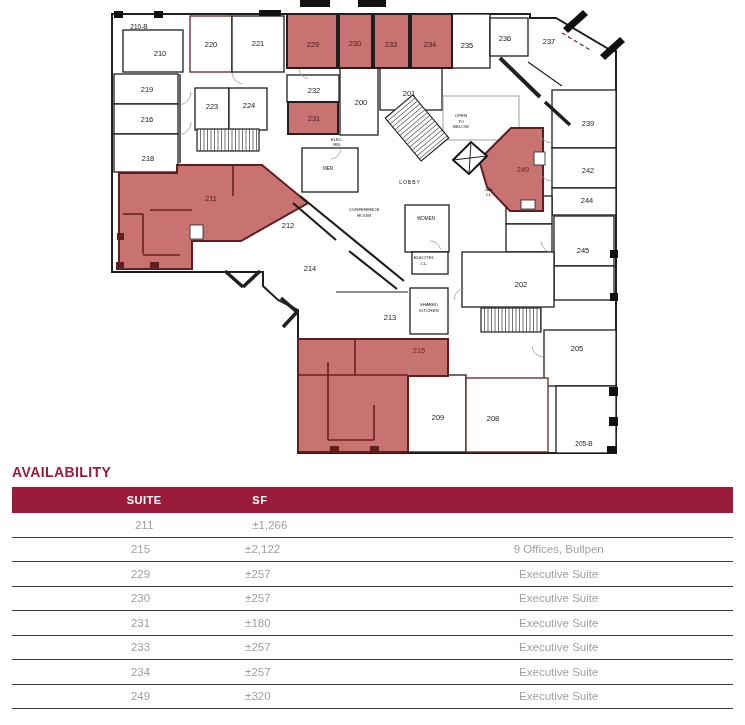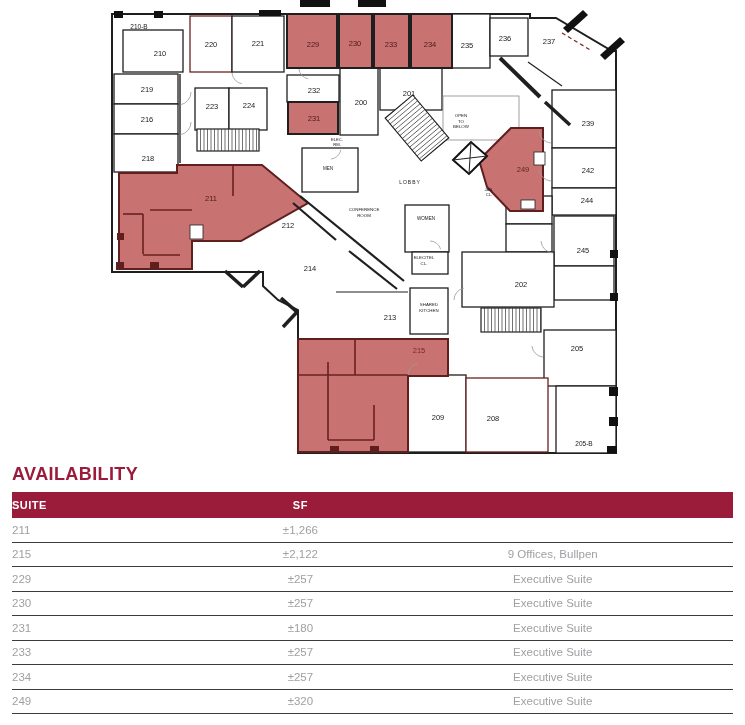--- a/index.html
+++ b/index.html
@@ -1,28 +1,28 @@
 <!DOCTYPE html>
 <html><head>
 <meta charset="utf-8">
 <style>
   html,body{margin:0;padding:0;}
   body{width:745px;height:725px;background:#fff;overflow:hidden;
        font-family:"Liberation Sans",sans-serif;}
   svg text{font-family:"Liberation Sans",sans-serif;}
   .plan-wrap{width:745px;height:460px;}
   .avail{margin:0 12px;}
-  .avail-title{color:#9A1B3A;font-weight:bold;font-size:18px;letter-spacing:.4px;
+  .avail-title{color:#9A1B3A;font-weight:bold;font-size:14px;letter-spacing:.4px;
                margin:4px 0 7px 0;}
   .thead{display:flex;align-items:center;background:#9A1B3A;color:#fff;
          font-weight:bold;font-size:11px;height:26px;letter-spacing:.5px;}
   .trow{display:flex;align-items:center;height:23.5px;border-bottom:1px solid #3C3C3C;
         color:#9FA0A4;font-size:11.5px;}
-  .c0{width:30%;}
-  .c1{width:20%;text-align:center;}
+  .c0{width:30%;text-align:center;padding-left:24px;}
+  .c1{width:20%;}
   .c2{width:50%;text-align:center;}
 </style>
 </head>
 <body>
 
 <div class="plan-wrap">
   <svg width="745" height="460" viewBox="0 0 745 460">
       <polygon points="112,14 530,14 530,18 556,18 612,51 616,51 616,453 298,453 298,310 278,300 263,286 263,272 112,272" fill="#fff" stroke="#1f1f1f" stroke-width="2"></polygon>
       <rect x="123" y="30" width="60" height="42" fill="#fff" stroke="#1f1f1f" stroke-width="1.3"></rect>
       <rect x="114" y="74" width="64" height="30" fill="#fff" stroke="#1f1f1f" stroke-width="1.3"></rect>

